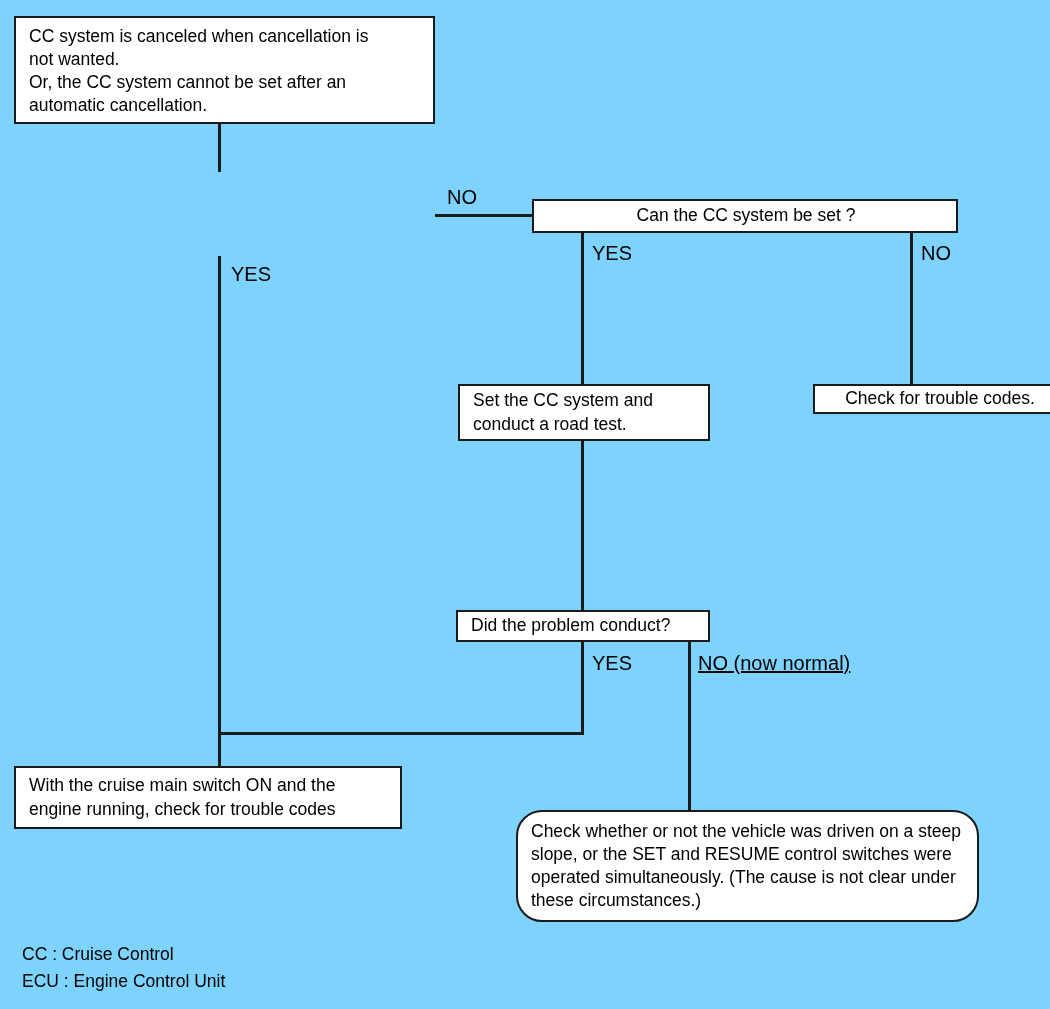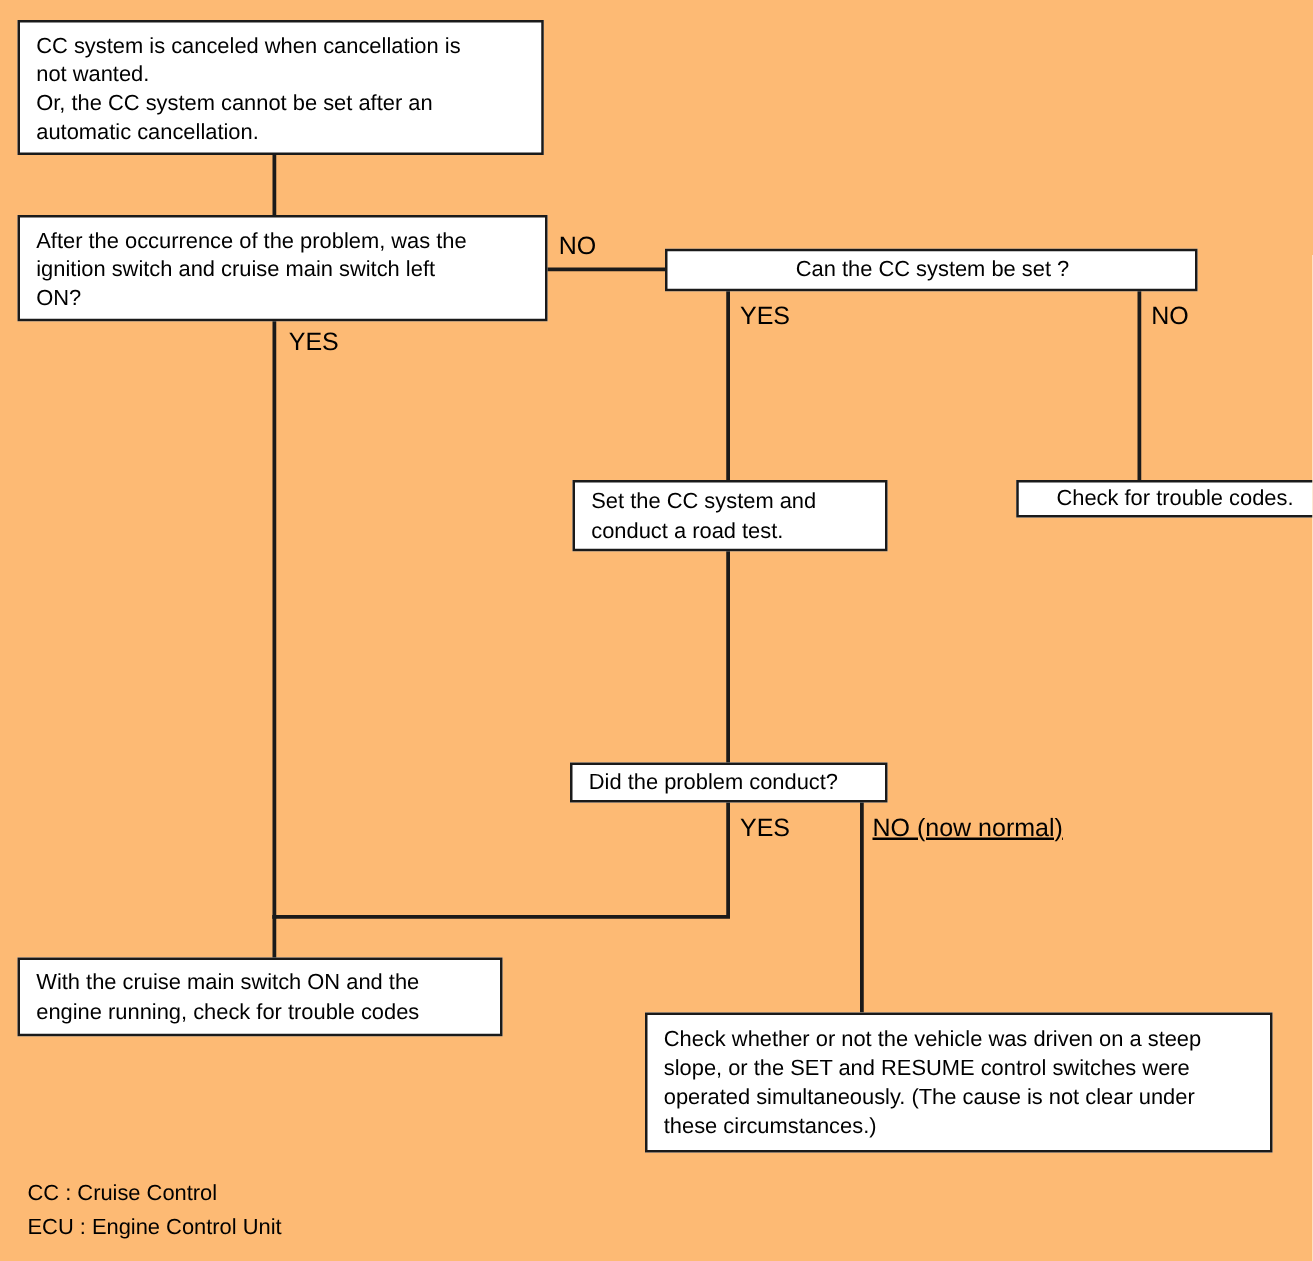--- a/index.html
+++ b/index.html
@@ -9,21 +9,21 @@
     background: #ffffff;
   }
   body {
     font-family: "Liberation Sans", sans-serif;
     color: #000000;
   }
   #flow-root {
     position: relative;
     width: 1050px;
     height: 1009px;
-    background: #fdba74;
+    background: #7dd3fc;
     overflow: hidden;
   }
   .node {
     position: absolute;
     box-sizing: border-box;
     border: 2px solid #1a1a1a;
     background: #ffffff;
     font-size: 17.5px;
     line-height: 1.32;
     color: #000000;
@@ -88,37 +88,34 @@
 
   <div class="conn v" style="left:581px; top:641px; height:93px;"></div>
 
   <div class="conn v" style="left:688px; top:641px; height:169px;"></div>
 
   <div class="node" style="left:14px; top:16px; width:421px; height:108px;">CC system is canceled when cancellation is
 not wanted.
 Or, the CC system cannot be set after an
 automatic cancellation.</div>
 
-  <div class="node" style="left:14px; top:172px; width:424px; height:85px;">After the occurrence of the problem, was the
-ignition switch and cruise main switch left
-ON?</div>
 
   <div class="node center vcenter" style="left:532px; top:199px; width:426px; height:34px;">Can the CC system be set ?</div>
 
   <div class="node vcenter" style="left:458px; top:384px; width:252px; height:57px;">Set the CC system and
 conduct a road test.</div>
 
   <div class="node center vcenter" style="left:785px; top:384px; width:252px; height:30px;margin-left:28px;">Check for trouble codes.</div>
 
   <div class="node vcenter" style="left:456px; top:610px; width:254px; height:32px;">Did the problem conduct?</div>
 
   <div class="node vcenter" style="left:14px; top:766px; width:388px; height:63px;">With the cruise main switch ON and the
 engine running, check for trouble codes</div>
 
-  <div class="node vcenter" style="left:516px; top:810px; width:502px; height:112px;">Check whether or not the vehicle was driven on a steep
+  <div class="node vcenter" style="left:516px; top:810px; width:463px; height:112px;border-radius:26px;">Check whether or not the vehicle was driven on a steep
 slope, or the SET and RESUME control switches were
 operated simultaneously. (The cause is not clear under
 these circumstances.)</div>
 
   <div class="edge-label" style="left:447px; top:185px;">NO</div>
 
   <div class="edge-label" style="left:231px; top:262px;">YES</div>
 
   <div class="edge-label" style="left:592px; top:241px;">YES</div>
 

